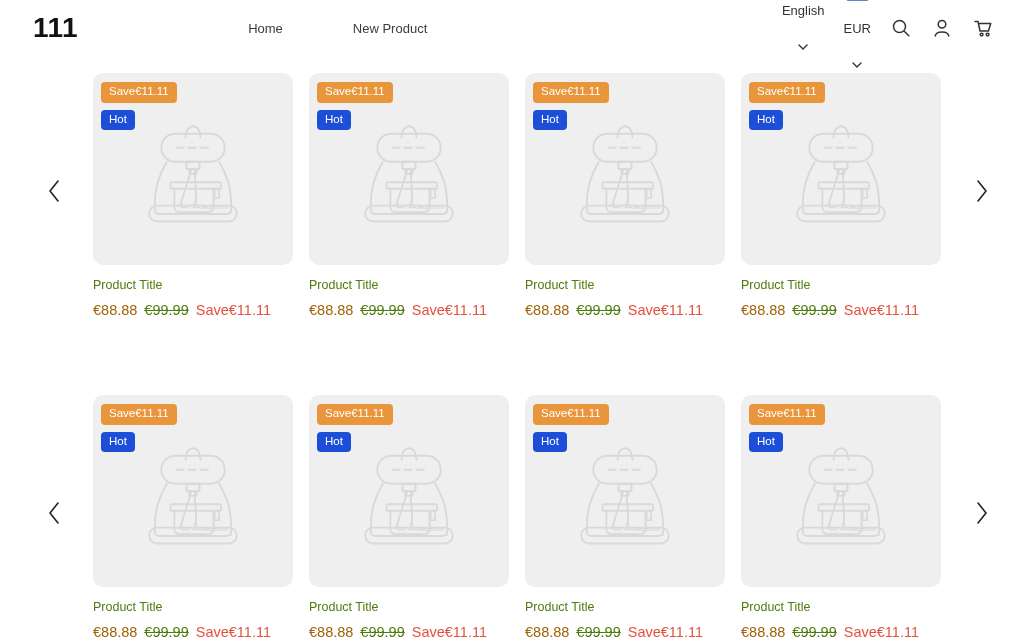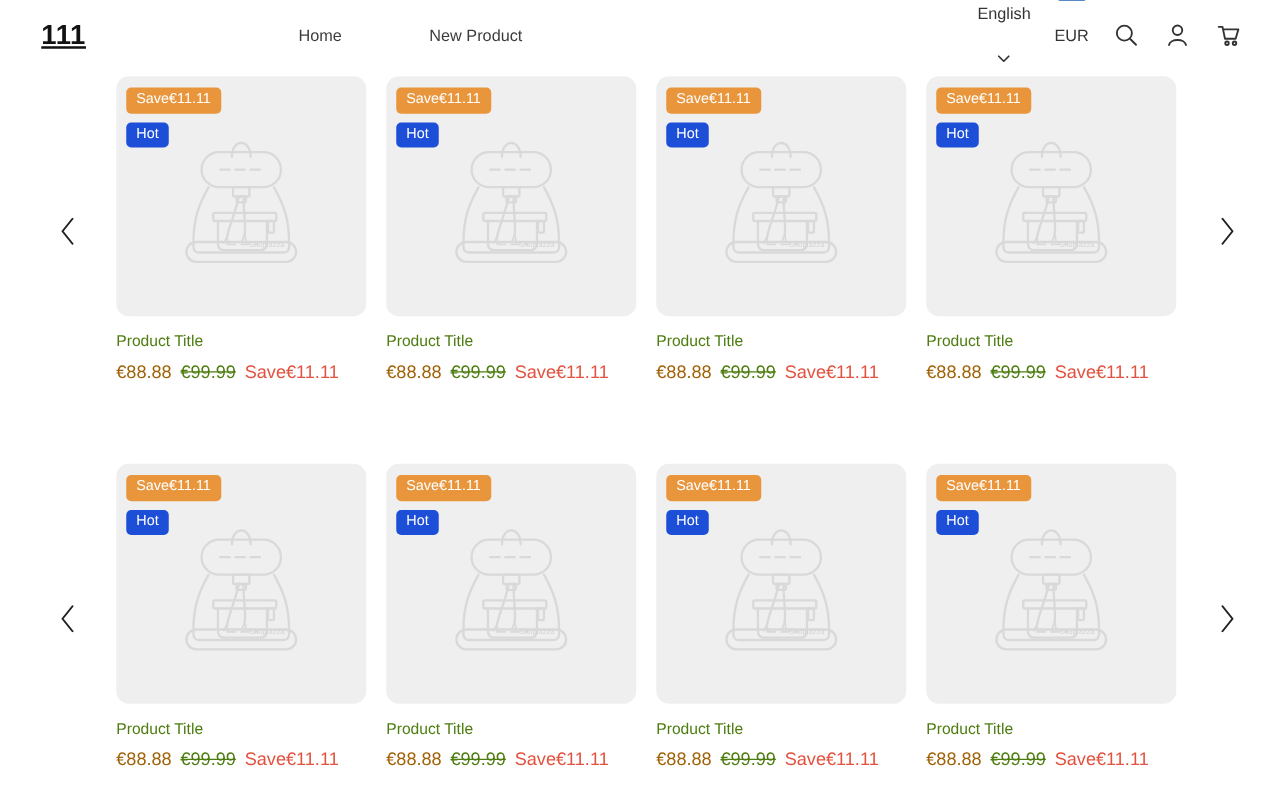--- a/index.html
+++ b/index.html
@@ -4,39 +4,39 @@
 <style>
   * { box-sizing: border-box; }
   html,body { margin:0; padding:0; }
   body {
     width:1024px; height:644px; overflow:hidden;
     background:#ffffff; color:#333;
     font-family:"Liberation Sans", sans-serif;
   }
   
   .hdr { display:flex; align-items:center; height:56px; padding:0 30px 0 33px; }
-  .logo { font-size:22px; font-weight:700; color:#121212; letter-spacing:.5px; cursor:pointer;text-decoration:underline; }
+  .logo { font-size:28px; font-weight:700; color:#121212; letter-spacing:.5px; cursor:pointer; }
   .nav { display:flex; gap:34px; margin-left:134px; }
   .nav a { font-size:13px; color:#3c3c3c; text-decoration:none; cursor:pointer;padding-left:36px; }
   .hdr-right { margin-left:auto; display:flex; align-items:center; gap:19px; }
   .sel { display:flex; align-items:center; gap:20px; font-size:13px; color:#333; cursor:pointer;flex-direction:column; }
   .flag { width:23px; height:16px; border-radius:2px; overflow:hidden; display:block; }
   .icon-btn { background:none; border:none; padding:0; margin:0; width:22px; height:22px;
               display:flex; align-items:center; justify-content:center; cursor:pointer; }
   .icon-btn svg { display:block; }
   
   .carousel { position:relative; margin-top:5px; }
   .carousel.second { margin-top:63px; }
   .track { margin-left:93px; width:848px; display:grid; grid-template-columns:repeat(4,1fr); gap:16px; }
   .arrow { position:absolute; top:50%; transform:translateY(-50%); background:none; border:none;
            padding:4px; cursor:pointer; line-height:0; }
   .arrow.prev { left:44px; }
   .arrow.next { right:32px; }
   
-  .card { width:200px; }
+  .card { width:200px;margin-top:12px; }
   .imgbox { position:relative; height:192px; background:#efefef; border-radius:10px;
             display:flex; align-items:center; justify-content:center; cursor:pointer; }
   .badges { position:absolute; top:9px; left:8px; display:flex; flex-direction:column;
             align-items:flex-start; gap:7px; }
   .badge { font-size:11.5px; line-height:1; color:#fff; padding:4px 8px 5px; border-radius:4px;
            white-space:nowrap; }
   .badge.b-save { background:#E8953C; }
   .badge.b-hot  { background:#1d4ed8; }
   .pack { display:block; margin-top:6px; }
   .title { margin-top:13px; font-size:12.5px; line-height:15px; color:#4d7c0f; cursor:pointer; }

